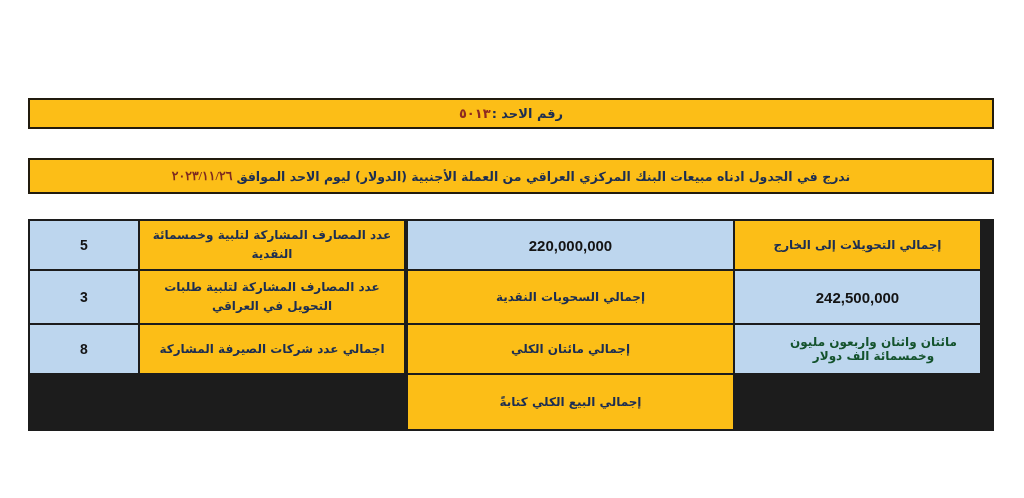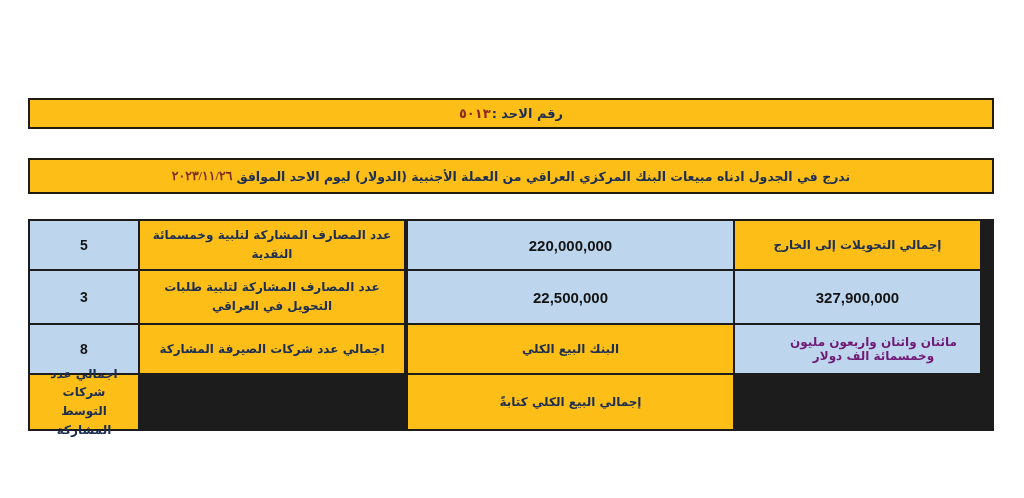--- a/index.html
+++ b/index.html
@@ -55,21 +55,21 @@
   .cell.blue {
     background: #BDD6EE;
     color: #141414;
     font-family: "Liberation Sans", sans-serif;
     font-size: 15px;
   }
   .cell.blue.arabic-val {
     font-family: "DejaVu Sans", sans-serif;
     direction: rtl;
     font-size: 12px;
-    color: #701a75;
+    color: #14532d;
     padding-left: 40px;
   }
   #participants-table .cell.blue { font-size: 14px; }
 </style>
 </head>
 <body>
 
 <div class="page">
 
   <div class="banner" id="banner-record">
@@ -87,30 +87,29 @@
     <div class="grid-table" id="participants-table">
       <div class="cell blue">5</div>
       <div class="cell yellow">عدد المصارف المشاركة لتلبية وخمسمائة النقدية</div>
 
       <div class="cell blue">3</div>
       <div class="cell yellow">عدد المصارف المشاركة لتلبية طلبات التحويل في العراقي</div>
 
       <div class="cell blue">8</div>
       <div class="cell yellow">اجمالي عدد شركات الصيرفة المشاركة</div>
 
-      <div class="cell yellow">اجمالي عدد شركات التوسط المشاركة</div>
     </div>
 
     <div class="grid-table" id="sales-table">
       <div class="cell blue">220,000,000</div>
       <div class="cell yellow">إجمالي التحويلات إلى الخارج</div>
 
-      <div class="cell blue">22,500,000</div>
+      <div class="cell yellow">إجمالي السحوبات النقدية</div>
 
-      <div class="cell blue">327,900,000</div>
-      <div class="cell yellow">البنك البيع الكلي</div>
+      <div class="cell blue">242,500,000</div>
+      <div class="cell yellow">إجمالي مائتان الكلي</div>
 
       <div class="cell blue arabic-val">مائتان واثنان واربعون مليون وخمسمائة الف دولار</div>
       <div class="cell yellow">إجمالي البيع الكلي كتابةً</div>
     </div>
 
   </div>
 </div>
 
 </body></html>

